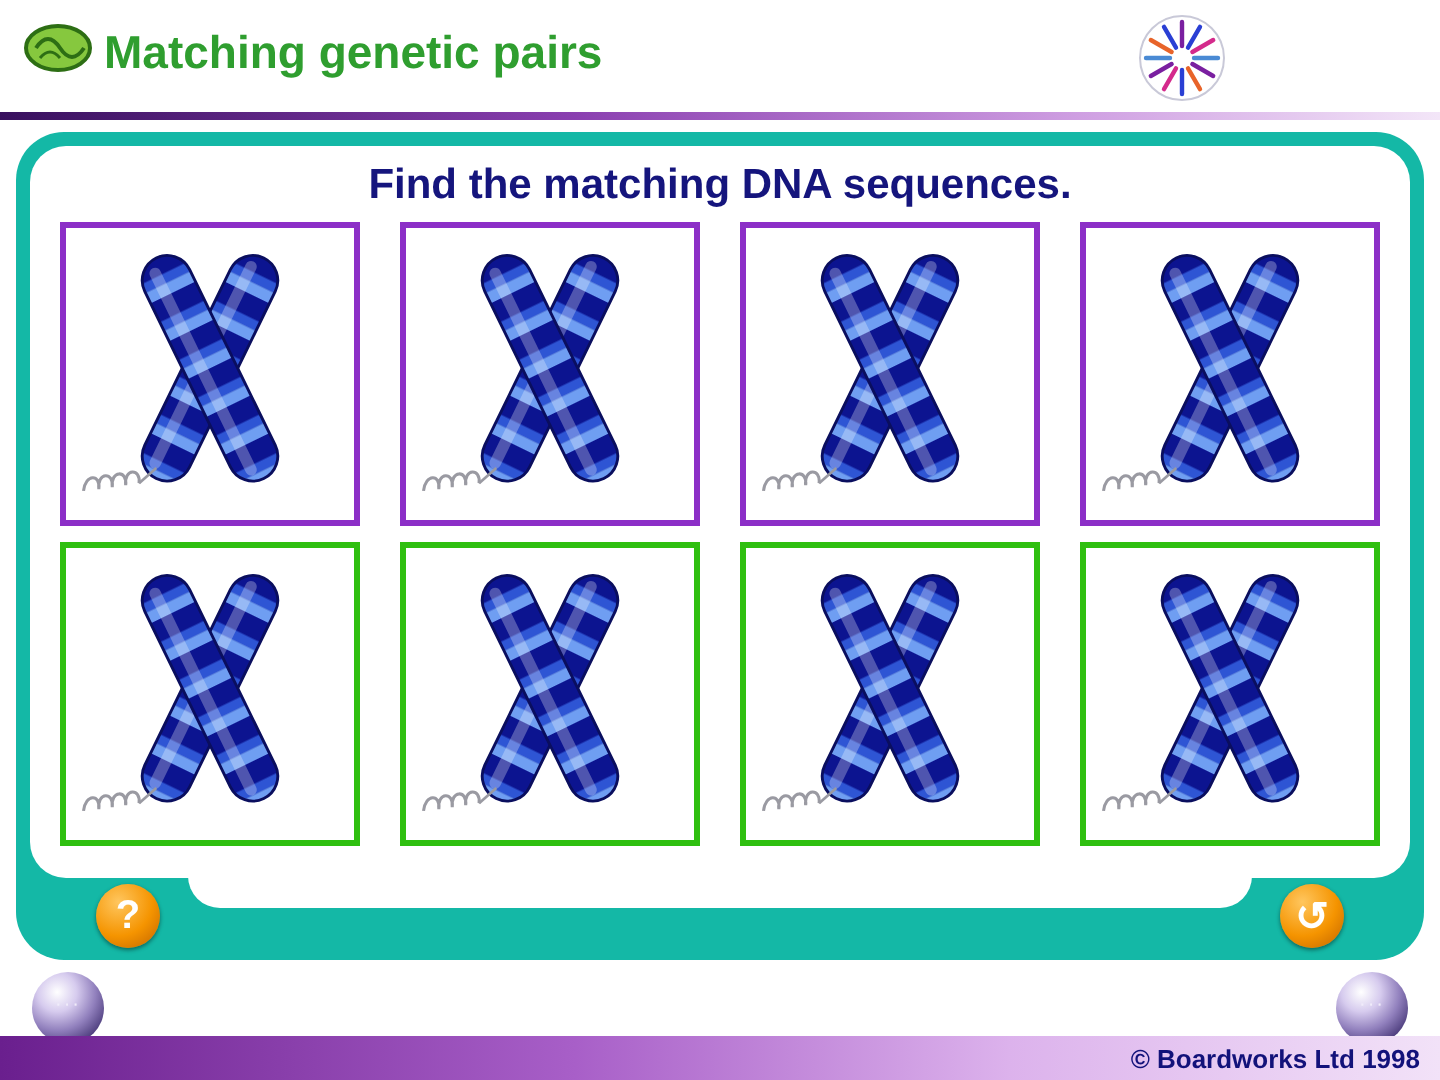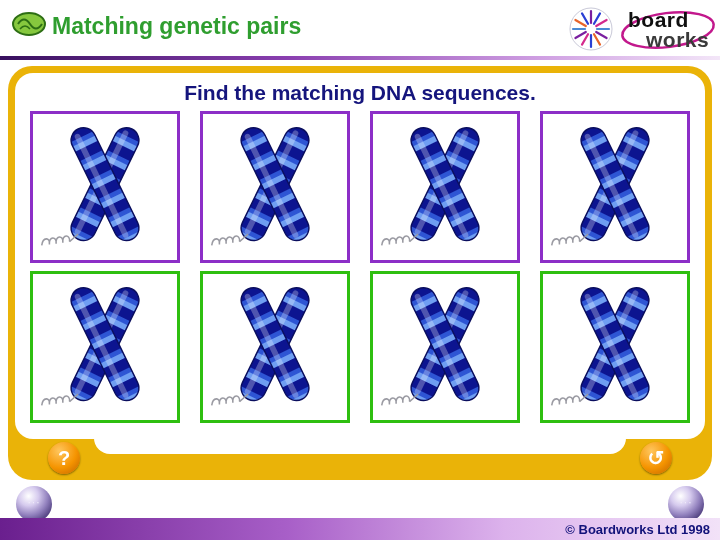--- a/index.html
+++ b/index.html
@@ -12,21 +12,21 @@
   .header-icon{position:absolute;left:10px;top:9px;}
   .page-title{position:absolute;left:52px;top:13px;font-size:23px;font-weight:bold;color:#2f9e2f;white-space:nowrap;}
   .starburst{position:absolute;left:568px;top:6px;}
   .brand{position:absolute;left:616px;top:6px;width:100px;height:48px;}
   .brand-board{position:absolute;left:12px;top:2px;font-size:21px;font-weight:bold;color:#101010;letter-spacing:0.5px;}
   .brand-works{position:absolute;left:30px;top:22px;font-size:21px;font-weight:bold;color:#3a3a3a;letter-spacing:0.5px;}
   .brand-ellipse{position:absolute;left:0;top:0;}
   .divider{position:absolute;top:56px;left:0;width:720px;height:4px;
     background:linear-gradient(90deg,#38105e,#8a3fb0 40%,#cf9fe2 75%,#f3e6f8);}
   
-  .board{position:absolute;left:8px;top:66px;width:704px;height:414px;background:#eab308;border-radius:24px;}
+  .board{position:absolute;left:8px;top:66px;width:704px;height:414px;background:#14b8a6;border-radius:24px;}
   .board-white{position:absolute;left:7px;top:7px;width:690px;height:366px;background:#fff;border-radius:18px;}
   .board-dip{position:absolute;left:86px;top:372px;width:532px;height:16px;background:#fff;border-radius:0 0 16px 16px;}
   .prompt{position:absolute;top:8px;left:0;width:100%;text-align:center;font-size:21px;font-weight:bold;color:#15157d;}
   .grid{position:absolute;left:15px;top:38px;display:grid;grid-template-columns:repeat(4,150px);grid-auto-rows:152px;column-gap:20px;row-gap:8px;}
   .card{border:3px solid;box-sizing:border-box;background:#fff;display:flex;align-items:center;justify-content:center;cursor:pointer;}
   .card.purple{border-color:#8c2fc7;}
   .card.green{border-color:#2fbf10;}
   .card svg{width:138px;height:140px;display:block;}
   .round-btn{position:absolute;width:32px;height:32px;border-radius:50%;
     background:radial-gradient(circle at 35% 28%, #ffc65e, #f59400 55%, #c66800 95%);
@@ -94,27 +94,20 @@
         <line x1="23" y1="5" x2="23" y2="17" stroke="#2a3fd4" transform="rotate(180 23 23)"></line>
         <line x1="23" y1="5" x2="23" y2="17" stroke="#d42a8c" transform="rotate(210 23 23)"></line>
         <line x1="23" y1="5" x2="23" y2="17" stroke="#7a1fa0" transform="rotate(240 23 23)"></line>
         <line x1="23" y1="5" x2="23" y2="17" stroke="#4a8ad4" transform="rotate(270 23 23)"></line>
         <line x1="23" y1="5" x2="23" y2="17" stroke="#e8642a" transform="rotate(300 23 23)"></line>
         <line x1="23" y1="5" x2="23" y2="17" stroke="#2a3fd4" transform="rotate(330 23 23)"></line>
       </g>
     </svg>
   </span>
 
-  <span class="brand">
-    <svg class="brand-ellipse" width="100" height="48" viewBox="0 0 100 48">
-      <ellipse cx="52" cy="24" rx="46" ry="17" fill="none" stroke="#c2188c" stroke-width="2.5" transform="rotate(-7 52 24)"></ellipse>
-    </svg>
-    <span class="brand-board">board</span>
-    <span class="brand-works">works</span>
-  </span>
 </div>
 <div class="divider"></div>
 
 <div class="board">
   <div class="board-white">
     <div class="prompt">Find the matching DNA sequences.</div>
     <div class="grid">
       <div class="card purple">
         <svg viewBox="0 0 144 146">
             <use href="#chromo"></use>

